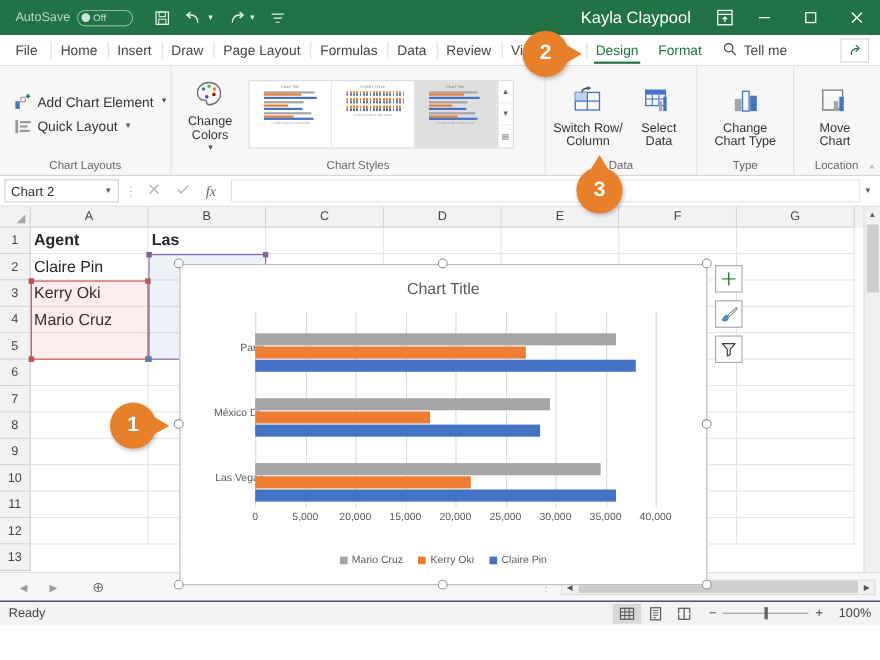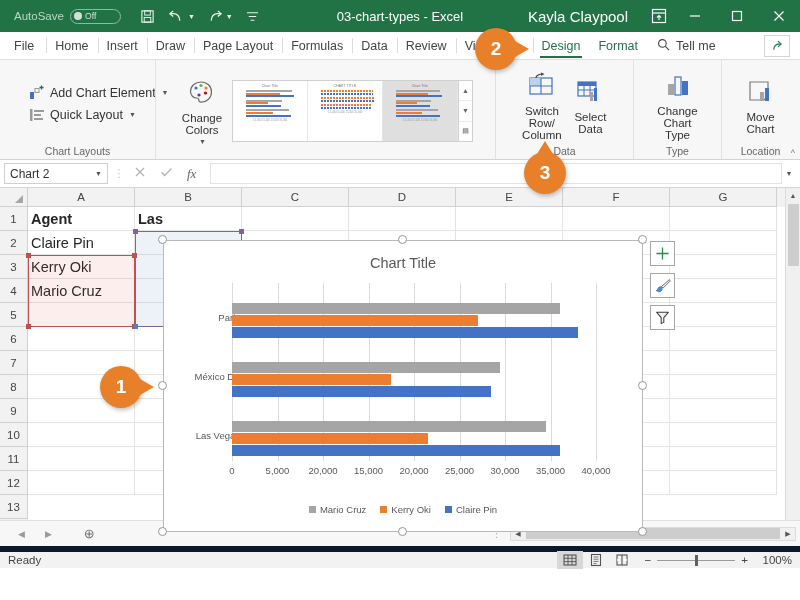--- a/index.html
+++ b/index.html
@@ -62,21 +62,21 @@
   .share-btn {
     width: 26px; height: 22px; border: 1px solid #d6d6d6; display: flex;
     align-items: center; justify-content: center; background: #fff; margin-right: 4px;
   }
 
   
   .ribbon {
     height: 100px; background: #f7f7f7; border-bottom: 1px solid #d4d4d4;
     display: flex; align-items: stretch; position: relative;
   }
-  .rgroup { display: flex; flex-direction: column; position: relative; padding: 0 16px; }
+  .rgroup { display: flex; flex-direction: column; position: relative; padding: 0 0; }
   .rgroup + .rgroup { border-left: 1px solid #e2e2e2; }
   .rgroup-body { flex: 1; display: flex; align-items: center; padding: 3px 6px 0; }
   .rgroup-label { height: 15px; font-size: 10.5px; color: #666666; text-align: center; line-height: 15px; }
 
   .stackbtn { display: flex; flex-direction: column; gap: 5px; padding-left: 6px; }
   .sb-row { display: flex; align-items: center; gap: 5px; font-size: 12.5px; color: #333; white-space: nowrap; }
   .sb-ico { width: 17px; height: 17px; display: flex; align-items: center; justify-content: center; }
   .caret { font-size: 7px; color: #555; margin-left: 1px; }
 
   .bigbtn {
@@ -234,21 +234,21 @@
   .addsheet { display: flex; align-items: center; padding: 0 14px; color: #6e6e6e; font-size: 13px; }
   .sb-right { margin-left: auto; display: flex; align-items: center; }
   .sb-dots { color: #b0b0b0; font-size: 11px; padding-right: 8px; }
   .hscroll { width: 286px; height: 14px; background: #f0f0f0; border: 1px solid #dcdcdc; display: flex;
              align-items: center; margin-right: 4px; }
   .hs-arrow { width: 14px; text-align: center; font-size: 7px; color: #555; }
   .hs-thumb { flex: 1; height: 11px; background: #cdcdcd; margin: 0 1px; }
 
   
   .statusbar {
-    height: 22px; background: #f2f2f2; border-top: 6px solid #0f172a; display: flex;
+    height: 22px; background: #f2f2f2; border-top: 1px solid #0f172a; display: flex;
     align-items: center; padding: 0 8px; font-size: 11.5px; color: #444;
   }
   .st-right { margin-left: auto; display: flex; align-items: center; gap: 0; }
   .view-btn { width: 26px; height: 18px; display: flex; align-items: center; justify-content: center; color: #555; }
   .view-btn.active { background: #d8d8d8; }
   .zoom-ctl { display: flex; align-items: center; gap: 6px; margin-left: 10px; }
   .zoom-slider { width: 78px; height: 1px; background: #9a9a9a; position: relative; }
   .zoom-knob { position: absolute; left: 38px; top: -5px; width: 3px; height: 11px; background: #606060; }
   .zoom-pct { width: 38px; text-align: right; font-size: 11.5px; color: #444; }
 </style>
@@ -285,21 +285,20 @@
           <path d="M12.5 2 16 5l-3.5 3" fill="none" stroke="#eaf3ee" stroke-width="1.4"></path>
         </svg>
     </span>
     <span class="caret" style="color:#eaf3ee;margin-left:-9px">▼</span>
     <span class="qat-btn">
       <svg width="13" height="13" viewBox="0 0 14 14">
           <path d="M1 3h12M3 7h8M5 11h4" stroke="#eaf3ee" stroke-width="1.1"></path>
         </svg>
     </span>
   </div>
-  <div class="title-center">03-chart-types  -  Excel</div>
   <div class="tr-group">
     <span class="user-name">Kayla Claypool</span>
     <span class="ribbon-display">
       <svg width="16" height="16" viewBox="0 0 16 16">
           <rect x="1.5" y="1.5" width="13" height="13" fill="none" stroke="#fff" stroke-width="1.2"></rect>
           <path d="M1.5 5h13" stroke="#fff" stroke-width="1.2"></path>
           <path d="M8 12V7.5M6 9.5 8 7.5l2 2" stroke="#fff" stroke-width="1.1" fill="none"></path>
         </svg>
     </span>
     <span class="wbtn">
@@ -463,20 +462,21 @@
           </div>
           <div class="mini-axis">0 5,000 15,000 25,000 35,000</div>
         </div>
         <div class="gal-scroll">
           <div>▲</div>
           <div>▼</div>
           <div>▤</div>
         </div>
       </div>
     </div>
+    <div class="rgroup-label">Chart Styles</div>
   </div>
 
   <div class="rgroup" style="width:138px">
     <div class="rgroup-body" style="justify-content:center;gap:4px">
       <div class="bigbtn w72">
         <span class="bico">
           <svg width="30" height="28" viewBox="0 0 30 28">
             <rect x="3" y="6" width="22" height="16" fill="none" stroke="#4472c4" stroke-width="1.2"></rect>
             <rect x="3" y="6" width="11" height="8" fill="#bdd0ee"></rect>
             <path d="M3 14h22M14 6v16" stroke="#4472c4" stroke-width="1.1"></path>

